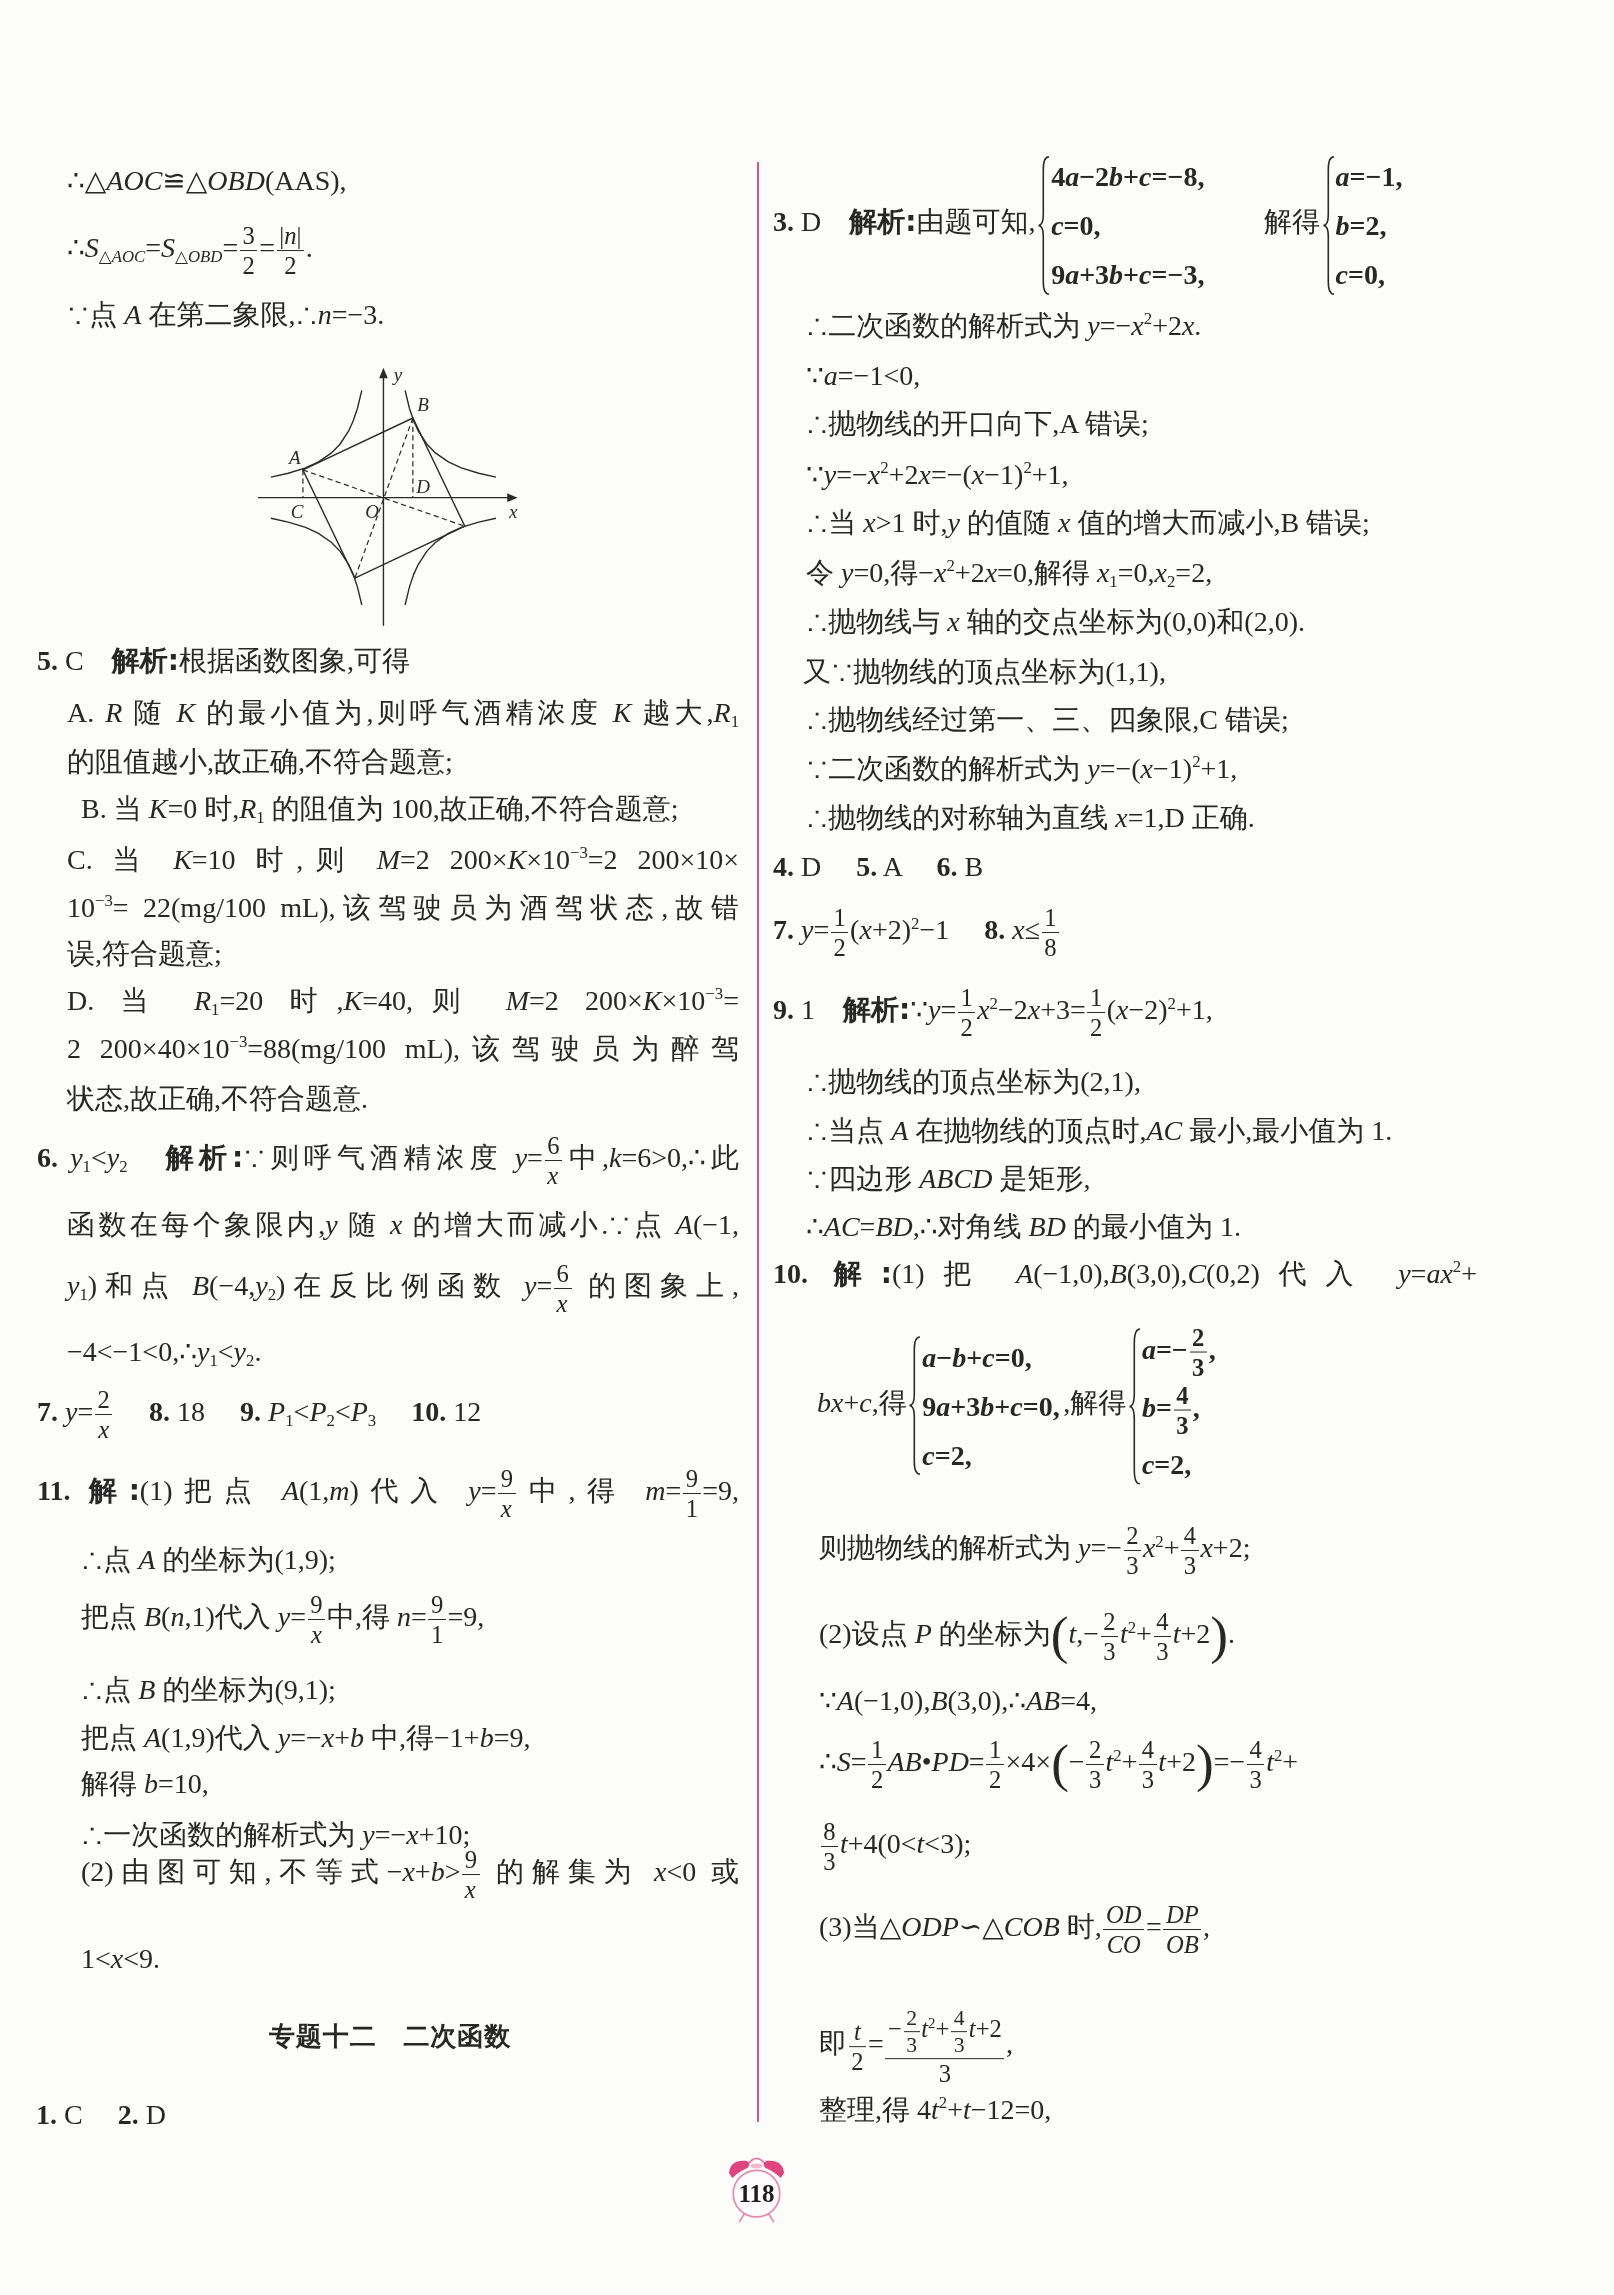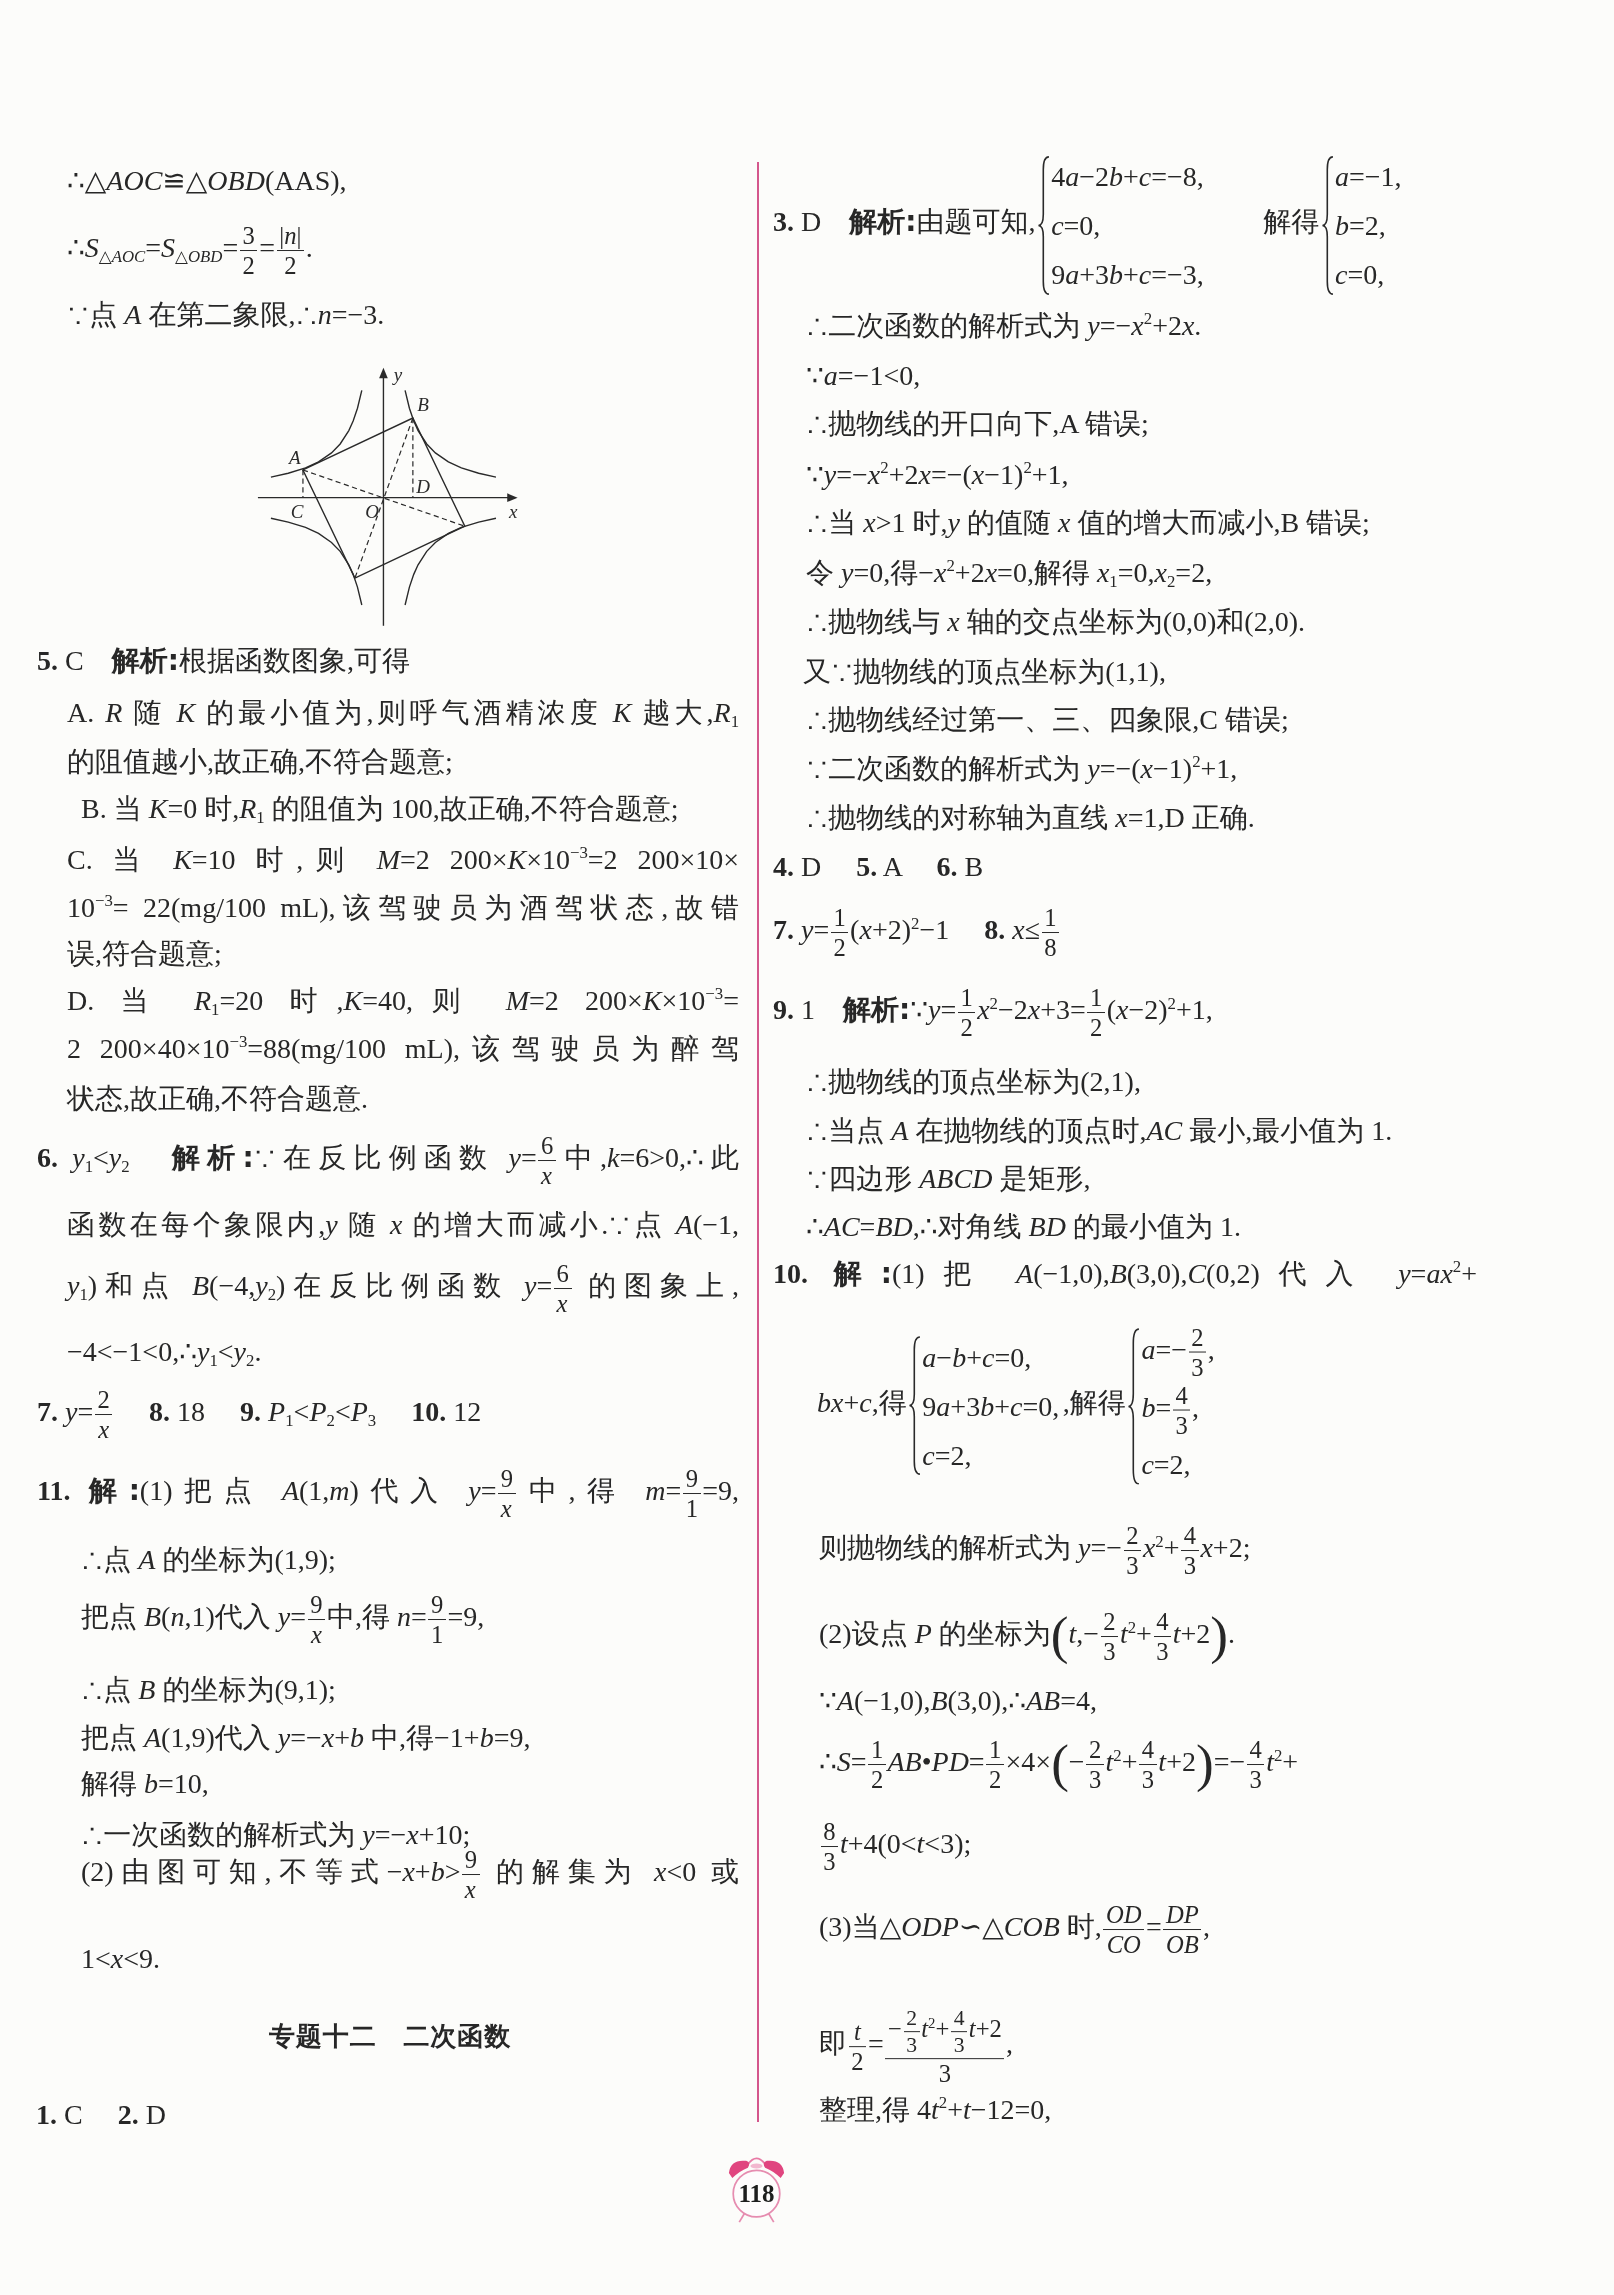--- a/index.html
+++ b/index.html
@@ -13,21 +13,21 @@
   .sup{font-size:.6em;vertical-align:super;line-height:0;}
   .sub{font-size:.6em;vertical-align:-0.3em;line-height:0;}
   .big{font-size:1.9em;line-height:.9;vertical-align:-0.18em;font-weight:normal;}
   .frac{display:inline-flex;flex-direction:column;vertical-align:middle;text-align:center;
         font-size:.88em;line-height:1.12;margin:0 1.7px;}
   .frac .num{border-bottom:1.4px solid #2a2a2a;padding:0 2.6px 0.9px;}
   .frac .den{padding:0.9px 2.6px 0;}
   .sys{display:inline-flex;vertical-align:middle;align-items:stretch;margin:0 3.5px 0 1.7px;}
   .sys .brace{position:relative;width:14px;flex:none;display:block;}
   .sys .brace svg{position:absolute;left:0;top:3.5px;width:100%;height:calc(100% - 7px);}
-  .sys .rows{display:flex;flex-direction:column;justify-content:space-between;}
+  .sys .rows{display:flex;flex-direction:column;justify-content:space-between;font-weight:bold;}
   .sys .row{display:block;line-height:49px;white-space:nowrap;}
   .divider{position:absolute;left:757px;top:162px;width:1.7px;height:1960px;background:#d4578c;}
   .heading{position:absolute;left:390px;top:2036px;transform:translate(-50%,-50%);
            font-family:"DejaVu Sans","Liberation Sans",sans-serif;font-weight:bold;font-size:26px;
            white-space:pre;letter-spacing:0.9px;}
   .fig{position:absolute;left:251px;top:359px;width:277px;height:273px;}
   .fig text{font-family:"Liberation Serif","DejaVu Serif",serif;font-style:italic;font-size:22px;fill:#2a2a2a;}
   .clock{position:absolute;left:722px;top:2145px;width:69px;height:80px;}
   .clock text{font-family:"Liberation Serif","DejaVu Serif",serif;font-weight:bold;font-size:29px;fill:#1e1e1e;}
 </style>
@@ -77,21 +77,21 @@
     <div class="ln" style="left:37px;top:660px"><span class="b">5.</span><span class="t"> C　</span><span class="h">解析:</span><span class="t">根据函数图象,可得</span></div>
     <div class="ln j" style="left:67px;top:712px;width:672px"><span class="t">A. </span><span class="i">R</span><span class="t"> 随 </span><span class="i">K</span><span class="t"> 的最小值为,则呼气酒精浓度 </span><span class="i">K</span><span class="t"> 越大,</span><span class="i">R</span><span class="sub">1</span></div>
     <div class="ln" style="left:67px;top:761px"><span class="t">的阻值越小,故正确,不符合题意;</span></div>
     <div class="ln" style="left:81px;top:808px"><span class="t">B. 当 </span><span class="i">K</span><span class="t">=0 时,</span><span class="i">R</span><span class="sub">1</span><span class="t"> 的阻值为 100,故正确,不符合题意;</span></div>
     <div class="ln j" style="left:67px;top:859px;width:672px"><span class="t">C. 当 </span><span class="i">K</span><span class="t">=10 时,则 </span><span class="i">M</span><span class="t">=2 200×</span><span class="i">K</span><span class="t">×10</span><span class="sup">−3</span><span class="t">=2 200×10×</span></div>
     <div class="ln j" style="left:67px;top:907px;width:672px"><span class="t">10</span><span class="sup">−3</span><span class="t">= 22(mg/100 mL),该驾驶员为酒驾状态,故错</span></div>
     <div class="ln" style="left:67px;top:953px"><span class="t">误,符合题意;</span></div>
     <div class="ln j" style="left:67px;top:1000px;width:672px"><span class="t">D. 当 </span><span class="i">R</span><span class="sub">1</span><span class="t">=20 时,</span><span class="i">K</span><span class="t">=40,则 </span><span class="i">M</span><span class="t">=2 200×</span><span class="i">K</span><span class="t">×10</span><span class="sup">−3</span><span class="t">=</span></div>
     <div class="ln j" style="left:67px;top:1048px;width:672px"><span class="t">2 200×40×10</span><span class="sup">−3</span><span class="t">=88(mg/100 mL),该驾驶员为醉驾</span></div>
     <div class="ln" style="left:67px;top:1098px"><span class="t">状态,故正确,不符合题意.</span></div>
-    <div class="ln j" style="left:37px;top:1161px;width:702px"><span class="b">6.</span><span class="t"> </span><span class="i">y</span><span class="sub">1</span><span class="t">&lt;</span><span class="i">y</span><span class="sub">2</span><span class="t">　</span><span class="h">解析:</span><span class="t">∵在反比例函数 </span><span class="i">y</span><span class="t">=</span><span class="frac">
+    <div class="ln j" style="left:37px;top:1161px;width:702px"><span class="b">6.</span><span class="t"> </span><span class="i">y</span><span class="sub">1</span><span class="t">&lt;</span><span class="i">y</span><span class="sub">2</span><span class="t">　</span><span class="h">解析:</span><span class="t">∵则呼气酒精浓度 </span><span class="i">y</span><span class="t">=</span><span class="frac">
           <span class="num"><span class="t">6</span></span>
           <span class="den"><span class="i">x</span></span>
         </span><span class="t">中,</span><span class="i">k</span><span class="t">=6&gt;0,∴此</span></div>
     <div class="ln j" style="left:67px;top:1224px;width:672px"><span class="t">函数在每个象限内,</span><span class="i">y</span><span class="t"> 随 </span><span class="i">x</span><span class="t"> 的增大而减小.∵点 </span><span class="i">A</span><span class="t">(−1,</span></div>
     <div class="ln j" style="left:67px;top:1289px;width:672px"><span class="i">y</span><span class="sub">1</span><span class="t">)和点 </span><span class="i">B</span><span class="t">(−4,</span><span class="i">y</span><span class="sub">2</span><span class="t">)在反比例函数 </span><span class="i">y</span><span class="t">=</span><span class="frac">
           <span class="num"><span class="t">6</span></span>
           <span class="den"><span class="i">x</span></span>
         </span><span class="t"> 的图象上,</span></div>
     <div class="ln" style="left:67px;top:1351px"><span class="t">−4&lt;−1&lt;0,∴</span><span class="i">y</span><span class="sub">1</span><span class="t">&lt;</span><span class="i">y</span><span class="sub">2</span><span class="t">.</span></div>
     <div class="ln" style="left:37px;top:1415px"><span class="b">7.</span><span class="t"> </span><span class="i">y</span><span class="t">=</span><span class="frac">

